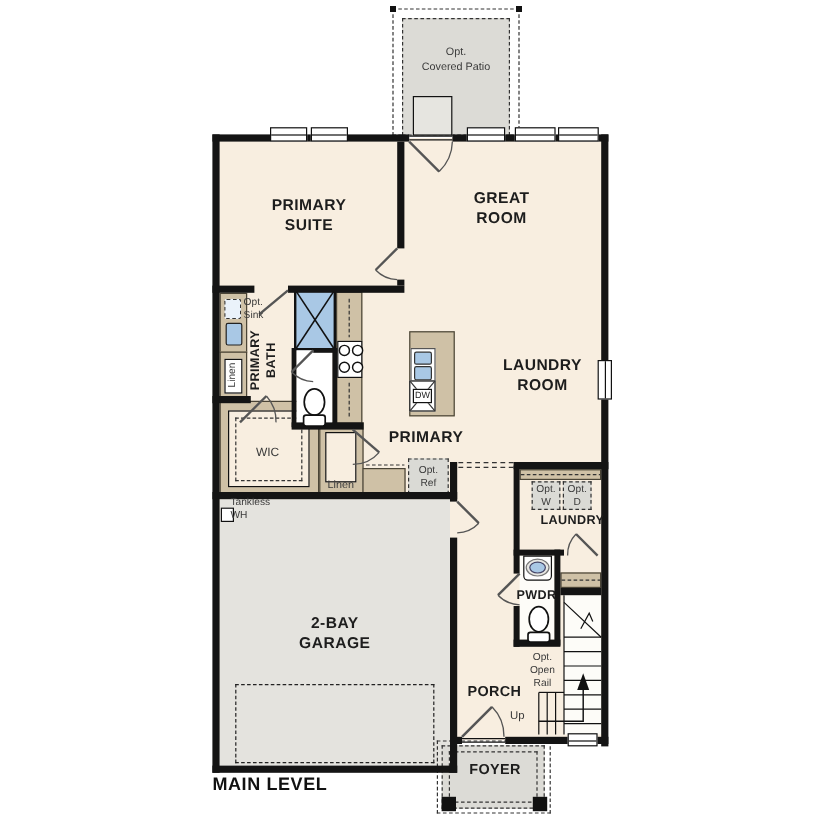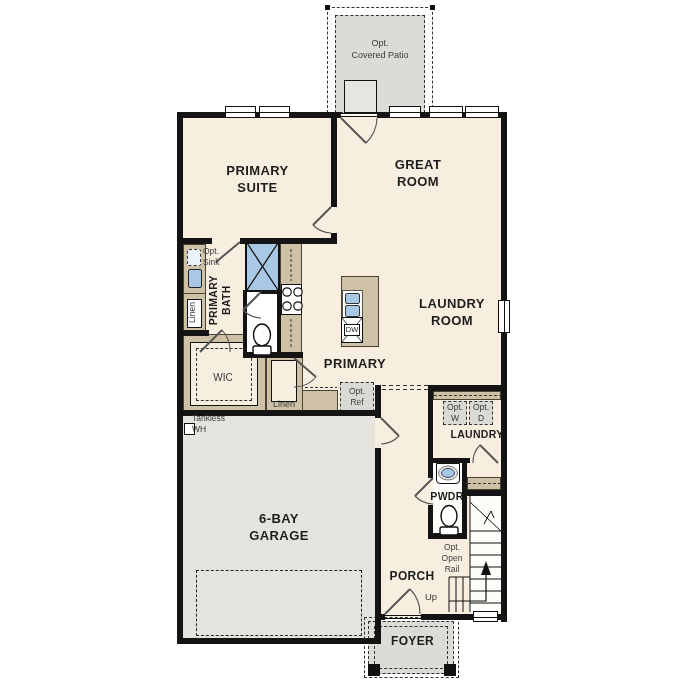--- a/index.html
+++ b/index.html
@@ -250,21 +250,21 @@
     <div class="lbl note" style="position:static;font-size:7.5px;color:#222">DW</div>
   </div>
 
   <div class="lbl room" style="left:200px;top:162px;width:115px">PRIMARY
 SUITE</div>
   <div class="lbl room" style="left:362px;top:156px;width:112px">GREAT
 ROOM</div>
   <div class="lbl room" style="left:398px;top:295px;width:108px">LAUNDRY
 ROOM</div>
   <div class="lbl room" style="left:322px;top:355px;width:66px">PRIMARY</div>
-  <div class="lbl room" style="left:228px;top:510px;width:102px">6-BAY
+  <div class="lbl room" style="left:228px;top:510px;width:102px">2-BAY
 GARAGE</div>
   <div class="lbl room-sm" style="left:388px;top:569px;width:48px;font-size:12px">PORCH</div>
   <div class="lbl room-sm" style="left:389px;top:634px;width:47px;font-size:12px">FOYER</div>
   <div class="lbl room-sm" style="left:448px;top:428px;width:58px;font-size:10.5px">LAUNDRY</div>
   <div class="lbl room-sm" style="left:428px;top:490px;width:38px;font-size:10.5px">PWDR</div>
   <div class="lbl note" style="left:208px;top:371px;width:30px;font-size:10px">WIC</div>
   <div class="lbl note" style="left:264px;top:399px;width:40px;font-size:9px">Linen</div>
   <div class="lbl note rot" style="left:177px;top:307px;width:32px">Linen</div>
   <div class="lbl rot" style="left:180px;top:287px;width:80px;font-weight:bold;font-size:10.5px;line-height:1.25;letter-spacing:.3px">PRIMARY
 BATH</div>
@@ -273,14 +273,15 @@
 Covered Patio</div>
   <div class="lbl note" style="left:203px;top:246px;width:28px;text-align:left">Opt.
 Sink</div>
   <div class="lbl note" style="left:190px;top:413px;width:46px;text-align:left;padding-left:2px">Tankless
 WH</div>
   <div class="lbl note" style="left:436px;top:542px;width:32px">Opt.
 Open
 Rail</div>
   <div class="lbl note" style="left:421px;top:591px;width:20px;font-size:9.5px">Up</div>
 
+  <div class="lbl" style="left:177px;top:645px;width:130px;text-align:left;font-weight:bold;font-size:15px;letter-spacing:.5px;color:#111">MAIN LEVEL</div>
 
 </div>
 
 </body></html>

